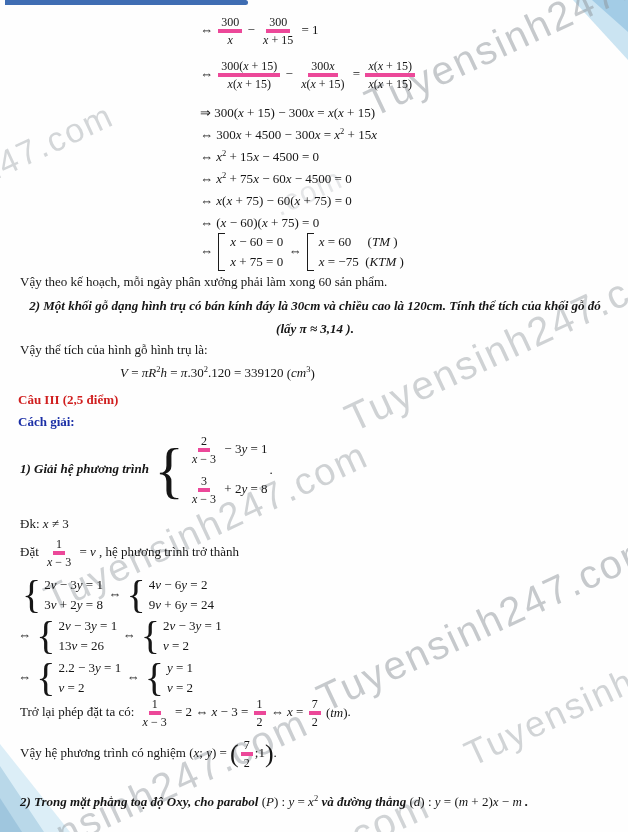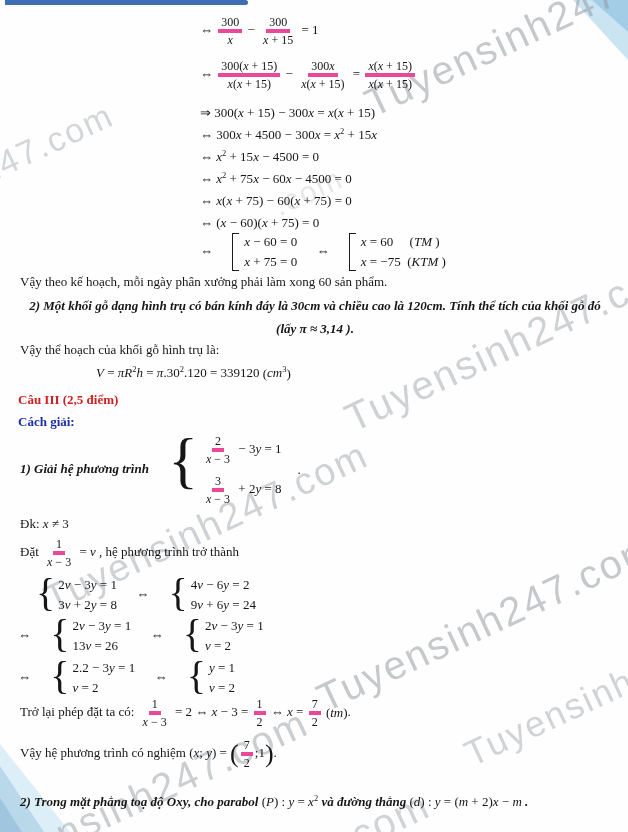--- a/index.html
+++ b/index.html
@@ -26,21 +26,21 @@
   .line{white-space:nowrap;font-size:13px;line-height:20px;}
   .line i{font-family:"Liberation Serif",serif;}
   .wrap{white-space:normal;width:590px;line-height:23px;text-align:center;}
   .bi{font-weight:bold;font-style:italic;}
   .red{color:var(--heading-red);font-weight:bold;}
   .blue{color:var(--heading-blue);font-weight:bold;}
   .frac{display:inline-flex;flex-direction:column;align-items:center;vertical-align:middle;
         margin:0 2px;font-size:12px;line-height:14px;}
   .frac .n{border-bottom:4px solid #ec4899;padding:0 3px;}
   .frac .d{padding:0 3px;}
-  .sys{display:inline-flex;align-items:flex-start;vertical-align:middle;margin:0 16px;}
+  .sys{display:inline-flex;align-items:center;vertical-align:middle;margin:0 2px;}
   .sys .rows{display:inline-flex;flex-direction:column;row-gap:2px;text-align:left;}
   .sys .rows>span{display:block;line-height:18px;}
   .brace{font-family:"Liberation Serif",serif;font-weight:400;line-height:0.85;margin-right:3px;}
   .sqb{align-self:stretch;width:6px;border:1.6px solid #1c1c1c;border-right:none;margin-right:5px;}
   sup{font-size:8.5px;vertical-align:super;line-height:0;}
   .bp{font-size:200%;font-weight:300;vertical-align:middle;line-height:0;font-family:"Liberation Serif",serif;}
   .vmid{vertical-align:middle;}
 </style>
 </head>
 <body>
@@ -97,22 +97,22 @@
           </span>
         </span> ⇔ <span class="sys">
           <span class="sqb"></span>
           <span class="rows">
             <span><i>x</i> = 60&nbsp;&nbsp;&nbsp;&nbsp;&nbsp;(<i>TM</i> )</span>
             <span><i>x</i> = −75&nbsp;&nbsp;(<i>KTM</i> )</span>
           </span>
         </span></div>
       <div class="line" style="margin-left: 20px; margin-top: 1px;">Vậy theo kế hoạch, mỗi ngày phân xưởng phải làm xong 60 sản phẩm.</div>
       <div class="line wrap" style="margin-left: 20px; margin-top: 2px;"><span class="bi">2) Một khối gỗ dạng hình trụ có bán kính đáy là 30cm và chiều cao là 120cm. Tính thể tích của khối gỗ đó (lấy <i>π</i> ≈ 3,14 ).</span></div>
-      <div class="line" style="margin-left: 20px; margin-top: 0px;">Vậy thể hoạch của khối gỗ hình trụ là:</div>
-      <div class="line" style="margin-left: 96px; margin-top: 3px;"><i>V</i> = <i>πR</i><sup>2</sup><i>h</i> = <i>π</i>.30<sup>2</sup>.120 = 339120 <span class="vmid">(</span><i>cm</i><sup>3</sup><span class="vmid">)</span></div>
+      <div class="line" style="margin-left: 20px; margin-top: 0px;">Vậy thể tích của hình gỗ hình trụ là:</div>
+      <div class="line" style="margin-left: 120px; margin-top: 3px;"><i>V</i> = <i>πR</i><sup>2</sup><i>h</i> = <i>π</i>.30<sup>2</sup>.120 = 339120 <span class="vmid">(</span><i>cm</i><sup>3</sup><span class="vmid">)</span></div>
       <div class="line red" style="margin-left: 18px; margin-top: 6px;">Câu III (2,5 điểm)</div>
       <div class="line blue" style="margin-left: 18px; margin-top: 2px;">Cách giải:</div>
       <div class="line" style="margin-left: 20px; margin-top: 2px;"><span class="bi">1) Giải hệ phương trình</span> <span class="sys">
           <span class="brace" style="font-size:62px">{</span>
           <span class="rows" style="row-gap:8px">
             <span><span class="frac">
                 <span class="n">2</span>
                 <span class="d"><i>x</i> − 3</span>
               </span> − 3<i>y</i> = 1</span>
             <span><span class="frac">

